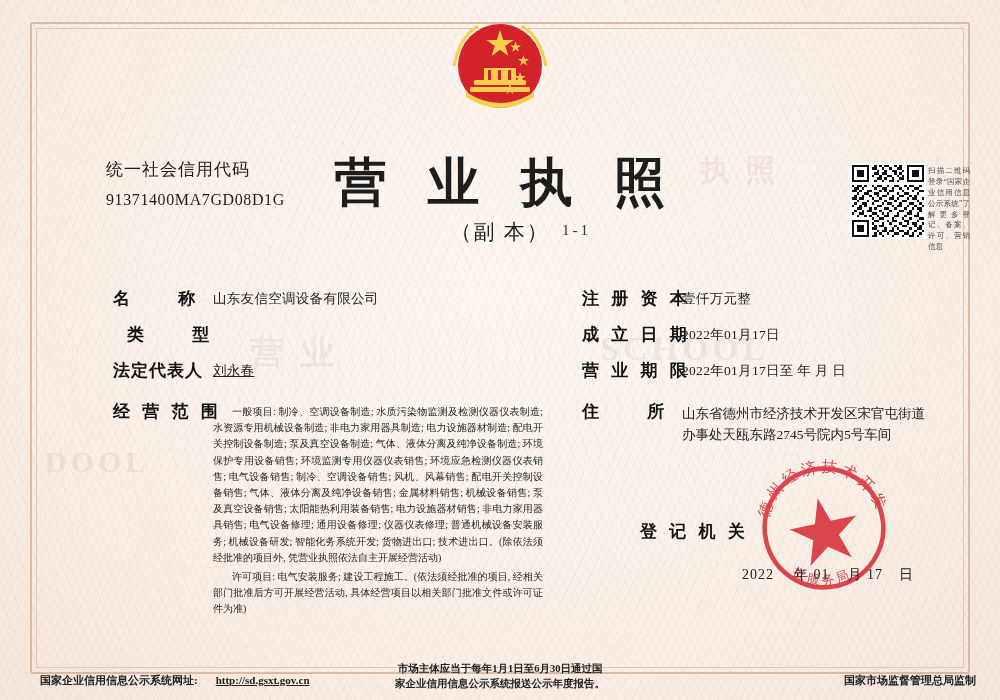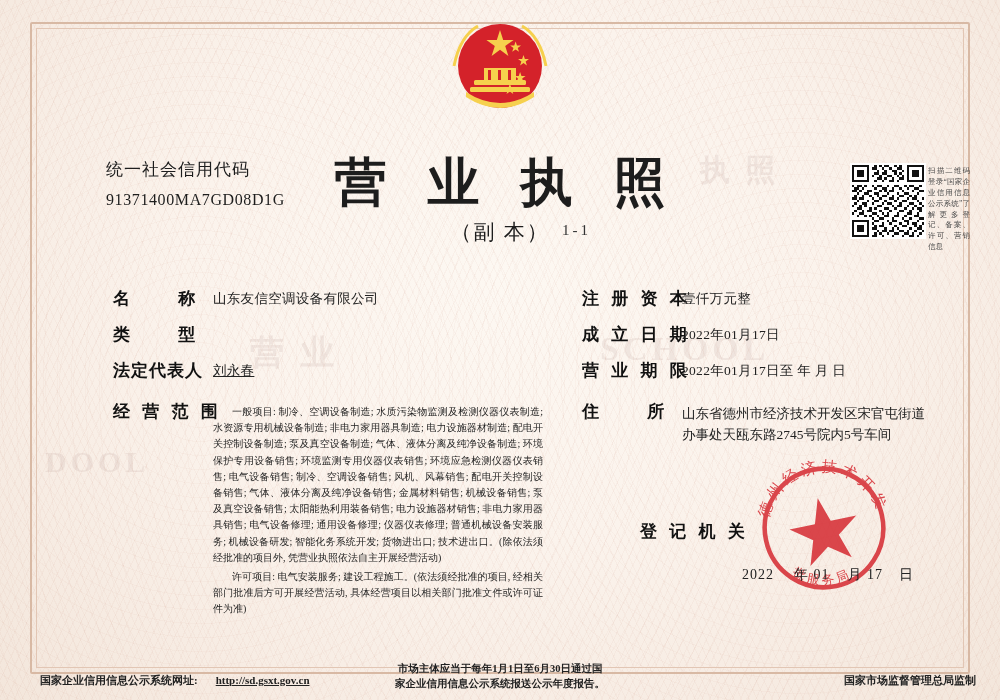--- a/index.html
+++ b/index.html
@@ -437,21 +437,21 @@
         <rect x="23" y="28" width="2" height="1"></rect>
           <rect x="26" y="28" width="1" height="1"></rect>
       </g>
     </svg>
   </div>
   <div id="qr-note">扫描二维码登录“国家企业信用信息公示系统”了解更多登记、备案、许可、营销信息</div>
 
   <div class="field-label" style="left:113px; top:287px; letter-spacing:22px;">名 称</div>
   <div class="field-value" style="left:213px; top:290px;">山东友信空调设备有限公司</div>
 
-  <div class="field-label" style="left:113px; top:323px; letter-spacing:22px;">类 型</div>
+  <div class="field-label" style="left:127px; top:323px; letter-spacing:22px;">类 型</div>
 
   <div class="field-label" style="left:113px; top:359px; letter-spacing:1px;">法定代表人</div>
   <div class="field-value" style="left:213px; top:362px;text-decoration:underline;">刘永春</div>
 
   <div class="field-label" style="left:113px; top:400px; letter-spacing:4px;">经 营 范 围</div>
   <div id="scope-text">
     <span class="para1">一般项目: 制冷、空调设备制造; 水质污染物监测及检测仪器仪表制造; 水资源专用机械设备制造; 非电力家用器具制造; 电力设施器材制造; 配电开关控制设备制造; 泵及真空设备制造; 气体、液体分离及纯净设备制造; 环境保护专用设备销售; 环境监测专用仪器仪表销售; 环境应急检测仪器仪表销售; 电气设备销售; 制冷、空调设备销售; 风机、风幕销售; 配电开关控制设备销售; 气体、液体分离及纯净设备销售; 金属材料销售; 机械设备销售; 泵及真空设备销售; 太阳能热利用装备销售; 电力设施器材销售; 非电力家用器具销售; 电气设备修理; 通用设备修理; 仪器仪表修理; 普通机械设备安装服务; 机械设备研发; 智能化务系统开发; 货物进出口; 技术进出口。(除依法须经批准的项目外, 凭营业执照依法自主开展经营活动)</span>
     <span class="para2">许可项目: 电气安装服务; 建设工程施工。(依法须经批准的项目, 经相关部门批准后方可开展经营活动, 具体经营项目以相关部门批准文件或许可证件为准)</span>
   </div>
 

